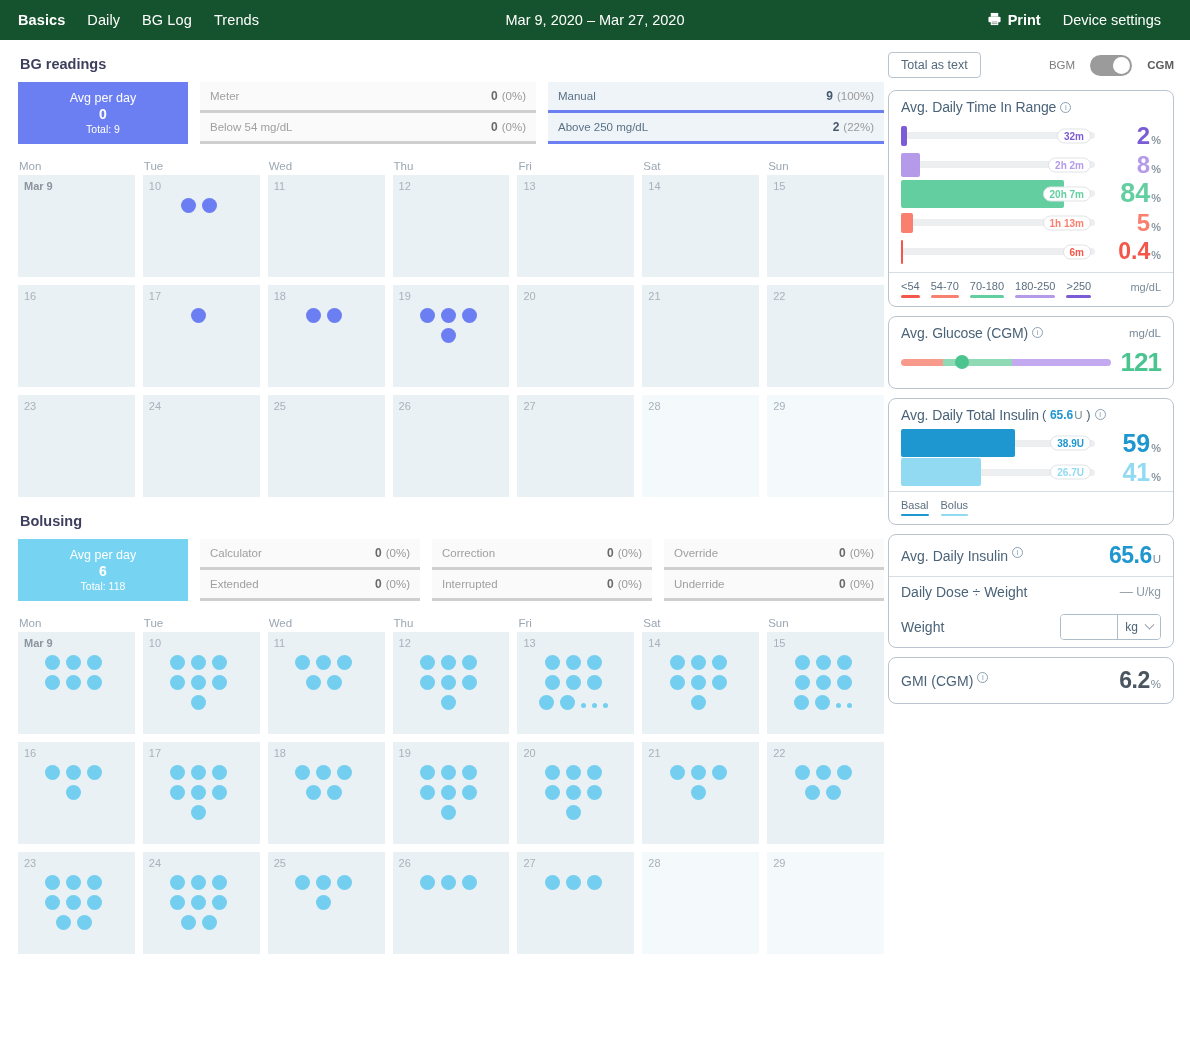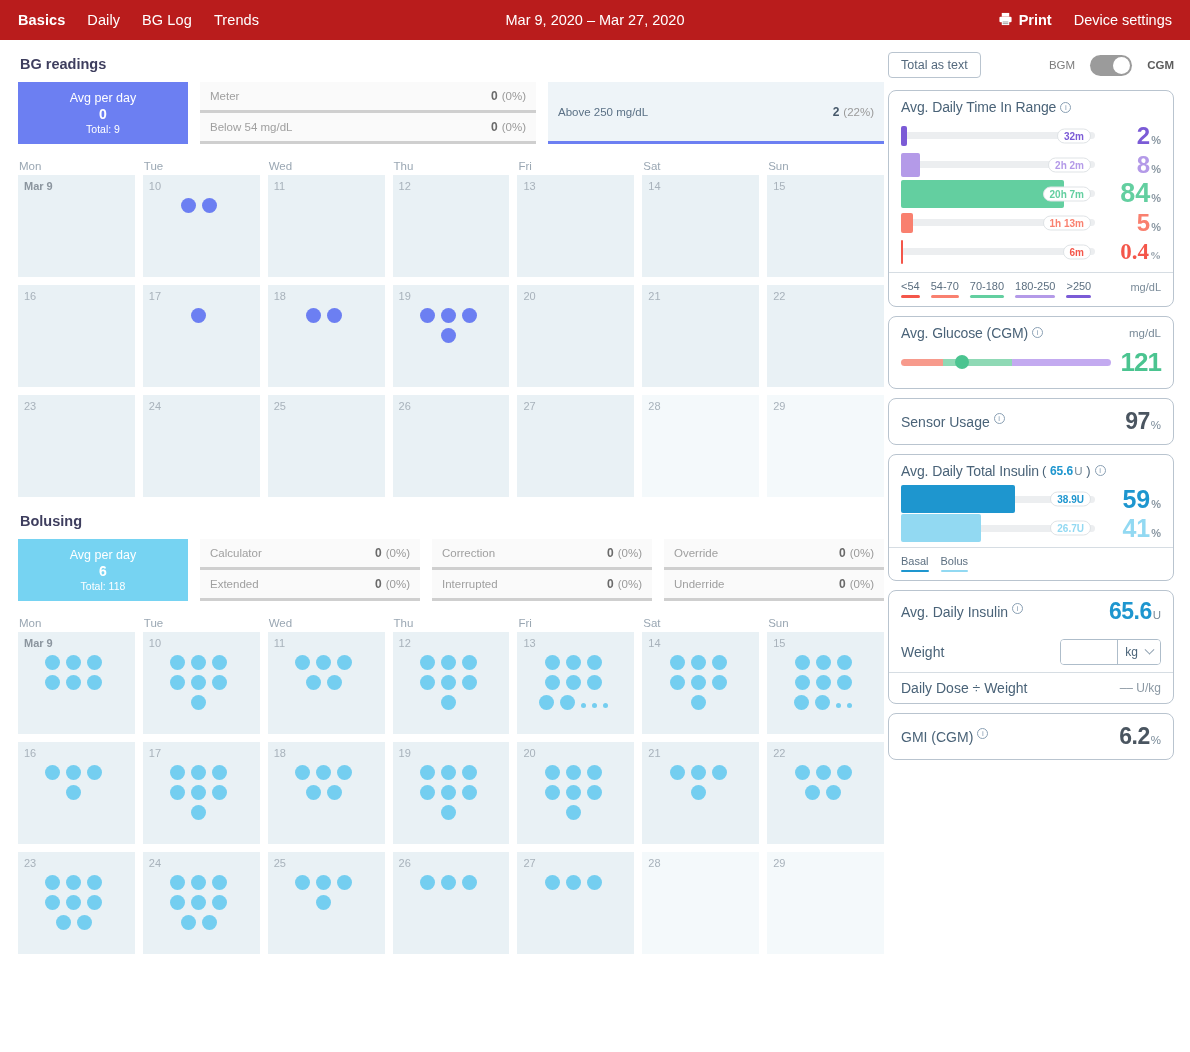--- a/index.html
+++ b/index.html
@@ -6,35 +6,35 @@
   body {
     width: 1190px; height: 1052px;
     font-family: "Liberation Sans", sans-serif;
     background: #fff;
     color: #4f6a8f;
     overflow: hidden;
   }
 
   
   .navbar {
-    height: 40px; background: #b91c1c;
+    height: 40px; background: #14532d;
     display: flex; align-items: center;
     color: #fff; font-size: 14.5px;
     position: relative;
   }
   .nav-left { display: flex; align-items: center; gap: 22px; padding-left: 18px; }
   .nav-tab { color: #fff; cursor: pointer; letter-spacing: .1px; }
   .nav-tab.active { font-weight: bold; }
   .nav-center {
     position: absolute; left: 0; right: 0; text-align: center;
     font-size: 14.5px; pointer-events: none;
   }
   .nav-right {
     margin-left: auto; display: flex; align-items: center;
-    gap: 22px; padding-right: 18px; position: relative; z-index: 2;
+    gap: 22px; padding-right: 29px; position: relative; z-index: 2;
   }
   .print-btn { display: flex; align-items: center; gap: 6px; font-weight: bold; cursor: pointer; }
   .printer-ico { display: block; }
 
   
   .page { display: flex; align-items: flex-start; }
   .left-col { width: 884px; padding: 0 0 0 18px; }
   .right-col { width: 300px; padding: 12px 10px 0 4px; }
 
   .section-title {
@@ -231,20 +231,24 @@
               <span class="lbl">Meter</span>
               <span class="val"><b>0</b><span style="margin-left: 4px;">(0%)</span></span>
             </div>
             <div class="sum-row">
               <span class="lbl">Below 54 mg/dL</span>
               <span class="val"><b>0</b><span style="margin-left: 4px;">(0%)</span></span>
             </div>
           </div>
           <div class="sum-group hl">
             <div class="sum-row">
+              <span class="lbl">Manual</span>
+              <span class="val"><b>9</b><span style="margin-left: 4px;">(100%)</span></span>
+            </div>
+            <div class="sum-row">
               <span class="lbl">Above 250 mg/dL</span>
               <span class="val"><b>2</b><span style="margin-left: 4px;">(22%)</span></span>
             </div>
           </div>
         </div>
     </div>
     <div class="weekdays" id="bg-weekdays">
         <div class="weekday">Mon</div>
         <div class="weekday">Tue</div>
         <div class="weekday">Wed</div>
@@ -671,21 +675,21 @@
               <div class="tir-bar" style="background: rgb(249, 128, 111); width: 6%; height: 20px;"></div>
               <div class="tir-pill" style="color: rgb(249, 128, 111);">1h 13m</div>
             </div>
             <div class="tir-pct" style="color: rgb(249, 128, 111);"><span style="font-size: 24px;">5</span><span class="p">%</span></div>
           </div>
           <div class="tir-row">
             <div class="tir-track">
               <div class="tir-bar" style="background: rgb(244, 86, 74); width: 2px; height: 24px;"></div>
               <div class="tir-pill" style="color: rgb(244, 86, 74);">6m</div>
             </div>
-            <div class="tir-pct" style="color: rgb(244, 86, 74); font-family: Liberation Serif, serif;"><span style="font-size: 23px;">0.4</span><span class="p">%</span></div>
+            <div class="tir-pct" style="color: rgb(244, 86, 74);"><span style="font-size: 23px;">0.4</span><span class="p">%</span></div>
           </div>
         </div>
       <div class="tir-legend" id="tir-legend">
           <div class="leg-item">
             <span>&lt;54</span>
             <span class="leg-bar" style="background: rgb(244, 86, 74);"></span>
           </div>
           <div class="leg-item">
             <span>54-70</span>
             <span class="leg-bar" style="background: rgb(249, 128, 111);"></span>
@@ -713,26 +717,20 @@
         <span class="unit" style="margin-left:auto">mg/dL</span>
       </div>
       <div class="glu-body">
         <span class="glu-scale">
             <span class="glu-dot"></span>
           </span>
         <span class="glu-val">121</span>
       </div>
     </div>
 
-    <div class="card">
-      <div class="card-simple">
-        <span><span>Sensor Usage</span><span class="info-ico">i</span></span>
-        <span><span class="big-val" style="color:#4a5560">97</span><span class="unit">%</span></span>
-      </div>
-    </div>
 
     <div class="card">
       <div class="card-head">
         <span class="ttl">Avg. Daily Total Insulin</span>
         <span style="font-size:13px;margin-left:3px;color:#4a6378">(&nbsp;<b style="color:#1e96cf;font-size:12px">65.6</b><span class="unit">U</span>&nbsp;)</span>
         <span class="info-ico">i</span>
       </div>
       <div class="ins-body" id="ins-rows">
           <div class="tir-row">
             <div class="tir-track">
@@ -759,35 +757,35 @@
             <span class="leg-bar" style="background: rgb(146, 217, 242);"></span>
           </div>
         </div>
     </div>
 
 
     <div class="card">
       <div class="wt-row">
         <span><span>Avg. Daily Insulin</span><span class="info-ico">i</span></span>
         <span><span class="big-val" style="color:#1e96cf">65.6</span><span class="unit">U</span></span>
+      </div>
+      <div class="wt-row divider">
+        <span>Daily Dose ÷ Weight</span>
+        <span class="muted-val">–– U/kg</span>
       </div>
       <div class="wt-row">
         <span>Weight</span>
         <span class="wt-input-wrap">
           <input class="wt-input" type="text" value="" style="">
           <span class="wt-unit">
             <span>kg</span>
             <span class="chev"></span>
           </span>
         </span>
       </div>
-      <div class="wt-row divider">
-        <span>Daily Dose ÷ Weight</span>
-        <span class="muted-val">–– U/kg</span>
-      </div>
     </div>
 
     <div class="card">
       <div class="card-simple">
         <span><span>GMI (CGM)</span><span class="info-ico">i</span></span>
         <span><span class="big-val" style="color:#4a5560">6.2</span><span class="unit">%</span></span>
       </div>
     </div>
   </div>
 </div>

